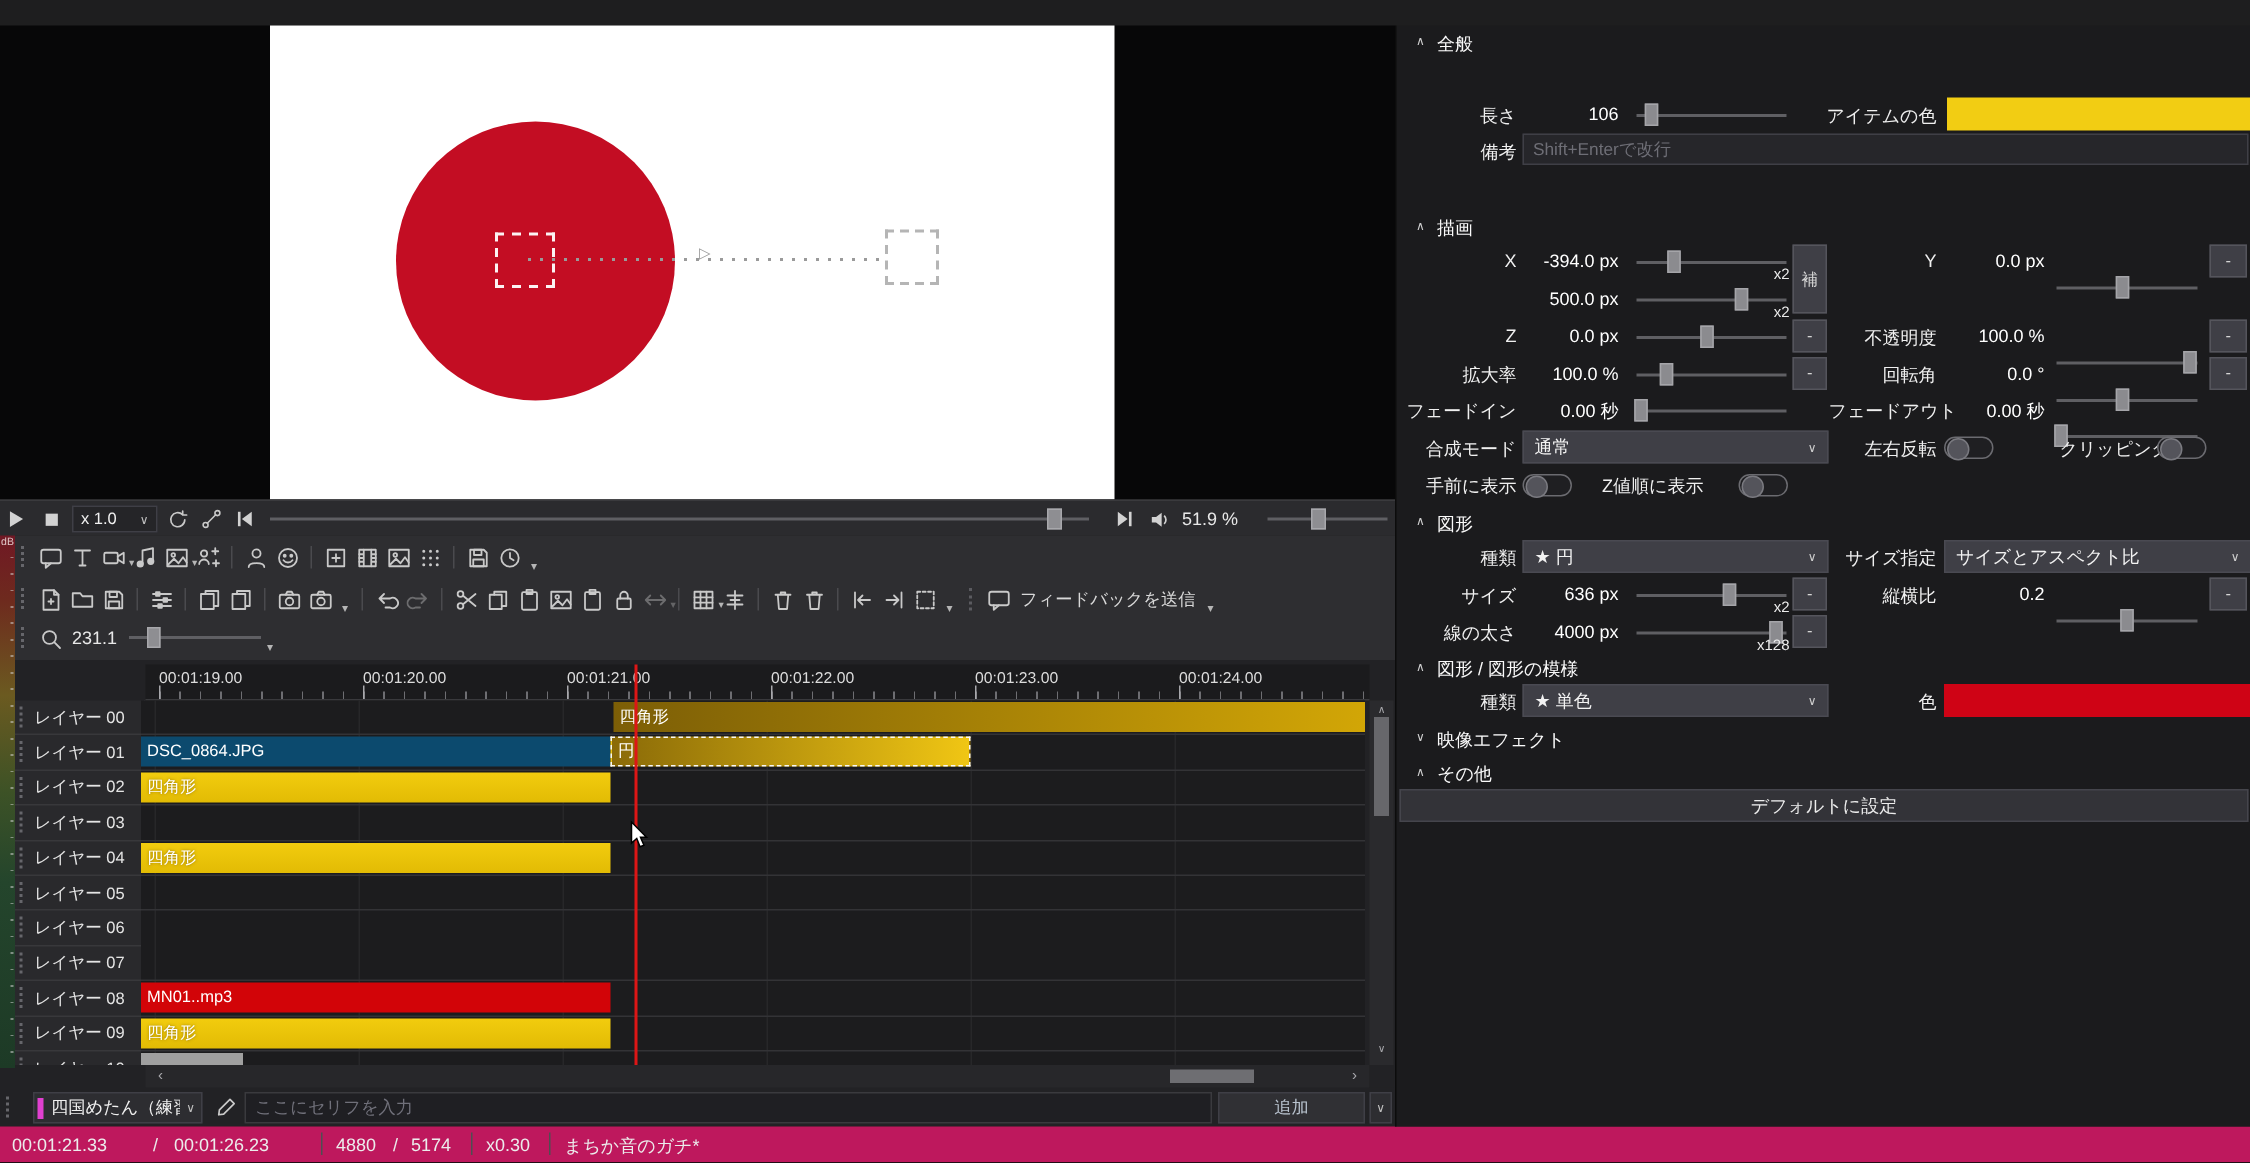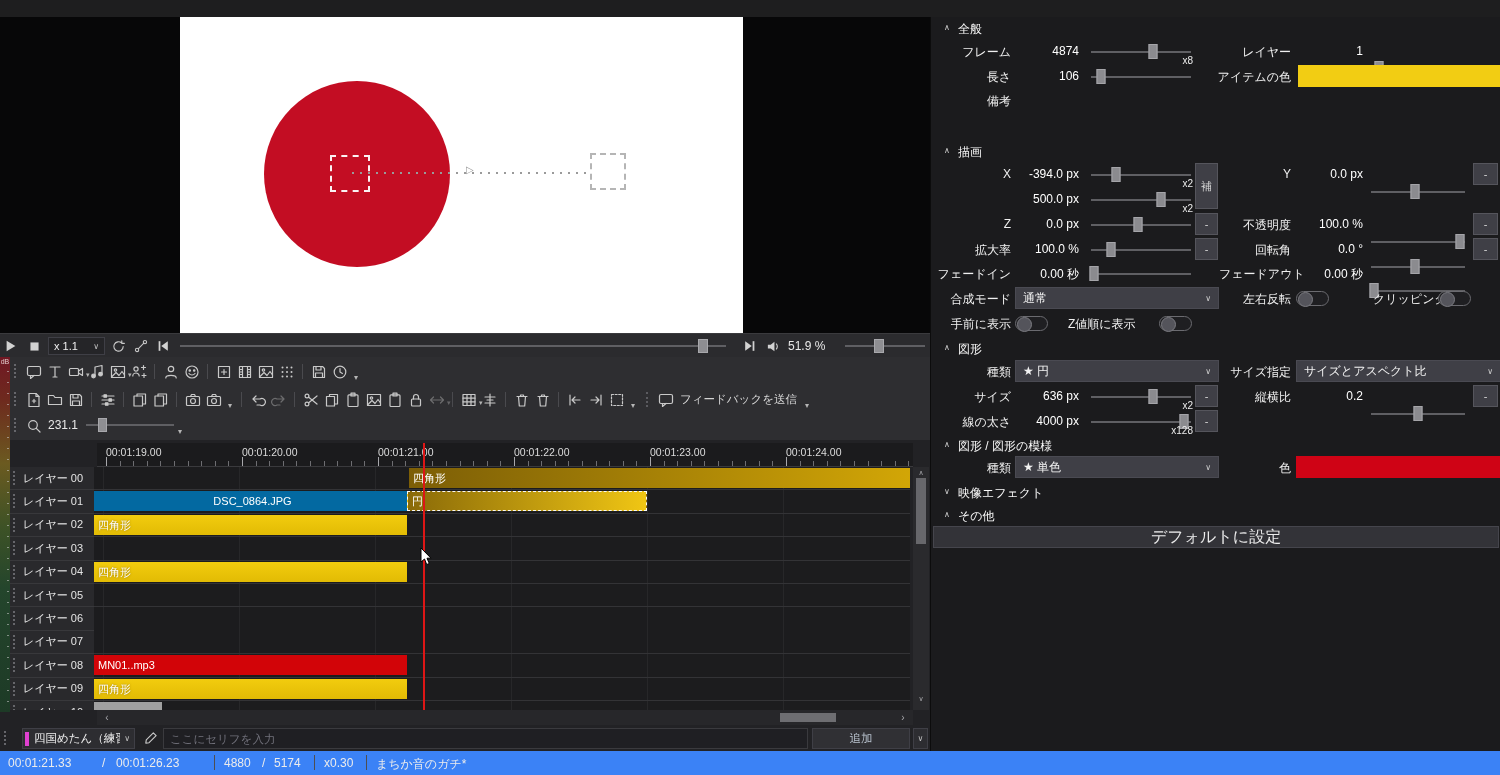--- a/index.html
+++ b/index.html
@@ -62,21 +62,21 @@
     background:repeating-linear-gradient(90deg,#6e6e72 0 1px,transparent 1px 13.6px); background-position:9px 0; }
   .majortick { position:absolute; bottom:0; width:1px; height:9px; background:#a8a8ac; }
   .tl-labels { position:absolute; left:9px; top:27px; width:88px; height:243px; background:#29292c; border-right:1px solid #3a3a3d; overflow:hidden; }
   .tl-track { position:absolute; left:94px; top:27px; width:816px; height:243px; background:#1c1c1e; overflow:hidden; }
   .lrow { position:absolute; left:0; width:100%; border-bottom:1px solid #38383b; display:flex; align-items:center; }
   .lrow .lname { font-size:11px; color:#e4e4e4; margin-left:14px; white-space:nowrap; }
   .lrow .handle { position:absolute; left:4px; top:4px; }
   .trow-track { position:absolute; left:0; width:100%; border-bottom:1px solid #333336; }
   .gridline { position:absolute; top:0; bottom:0; width:1px; background:rgba(255,255,255,.05); }
   .bar { position:absolute; top:1px; height:20px; font-size:11px; color:#fff; line-height:20px; padding-left:4px; overflow:hidden; white-space:nowrap; cursor:pointer; }
-  .bar-blue { background:#0369a1;text-align:center; }
+  .bar-blue { background:#0c4a6e; }
   .bar-red { background:#d20408; }
   .bar-yellow { background:linear-gradient(180deg,#f2cc0e,#e2bb04); text-shadow:0 0 2px rgba(120,90,0,.8); }
   .bar-gold { background:linear-gradient(90deg,#7c5e06,#d2a606); }
   .bar-gray { background:#a0a0a0; }
   .bar.sel { border:1px dashed #f8f8f8; background:linear-gradient(90deg,#8a6a08,#f0c614); line-height:18px; }
   .playhead { position:absolute; left:423px; top:443px; width:2px; height:267px; background:#dd1616; z-index:6; }
 
   .vscroll { position:absolute; left:913px; top:27px; width:16px; height:243px; background:#2a2a2d; }
   .vthumb { position:absolute; left:3px; top:11px; width:10px; height:66px; background:#67676b; }
   .scrarrow { position:absolute; width:16px; text-align:center; font-size:7px; color:#a8a8ac; }
@@ -89,21 +89,21 @@
   .chardd { position:absolute; left:22px; top:2px; width:113px; height:21px; background:#2d2d31; border:1px solid #3f3f46; display:flex; align-items:center; font-size:11.5px; color:#f0f0f0; }
   .charbar { width:4px; height:14px; margin:0 5px 0 2px; }
   .chardd .mini { margin-left:auto; margin-right:4px; font-size:8px; color:#c0c0c0; }
   .brushbtn { position:absolute; left:140px; top:2px; width:21px; height:21px; display:flex; align-items:center; justify-content:center; }
   .serifinput { position:absolute; left:163px; top:2px; width:645px; height:21px; background:#1f1f23; border:1px solid #3a3a3e; color:#e8e8e8; font-size:11.5px; padding:0 6px; font-family:inherit; }
   .serifinput::placeholder { color:#70707a; }
   .addbtn { position:absolute; left:812px; top:2px; width:98px; height:21px; background:#303034; border:1px solid #3f3f46; color:#b8c2ce; font-size:11.5px; }
   .addarr { position:absolute; left:913px; top:2px; width:15px; height:21px; background:#2d2d31; border:1px solid #3f3f46; text-align:center; font-size:8px; color:#c0c0c0; line-height:20px; }
 
   
-  .statusbar { position:absolute; left:0; top:751px; width:1500px; height:24px; background:#3b82f6; font-size:12px; color:#ececec; }
+  .statusbar { position:absolute; left:0; top:751px; width:1500px; height:24px; background:#be185d; font-size:12px; color:#ececec; }
   .statusbar span { position:absolute; top:5px; white-space:nowrap; }
   .ssep { position:absolute; top:4px; width:1px; height:15px; background:#4e4e52; }
 
   
   .inspector { position:absolute; left:930px; top:17px; width:570px; height:734px; background:#1b1b1d; border-left:1px solid #0c0c0c; font-size:12px; }
   .irow { position:absolute; left:0; width:570px; height:25px; }
   .ihdr { position:absolute; left:0; width:570px; height:16px; }
   .ihdr .chev { position:absolute; left:13px; top:2px; font-size:8px; color:#d0d0d0; }
   .ihdr .ttl { position:absolute; left:27px; top:0; color:#fafafa; }
   .ra { position:absolute; left:0; width:80px; top:5px; text-align:right; color:#f0f0f0; white-space:nowrap; }
@@ -126,21 +126,21 @@
   .dd2 { left:365px; width:205px; }
   .sw { position:absolute; top:1px; height:22px; cursor:pointer; }
   .sw1 { left:367px; width:203px; }
   .sw2 { left:365px; width:205px; }
   .noteinp { position:absolute; left:84px; width:484px; top:1px; height:21px; background:#26262a; border:1px solid #3f3f46; color:#e8e8e8; font-size:11.5px; padding:0 6px; font-family:inherit; }
   .noteinp::placeholder { color:#6e6e76; }
   .tg { position:absolute; width:33px; height:15px; border:1px solid #6b6b70; border-radius:8px; background:#1f1f22; top:5px; cursor:pointer; }
   .tg::before { content:""; position:absolute; left:1px; top:0px; width:13px; height:13px; border-radius:50%; background:#54545b; border:1px solid #7a7a80; }
   .lblB { position:absolute; left:158px; top:5px; color:#f0f0f0; }
   .lblC { position:absolute; left:442px; top:5px; color:#f0f0f0; }
-  .defbtn { position:absolute; left:2px; width:566px; height:22px; background:#333338; border:1px solid #45454c; color:#ececec; font-size:16px; }
+  .defbtn { position:absolute; left:2px; width:566px; height:22px; background:#333338; border:1px solid #45454c; color:#ececec; font-size:12px; }
 </style>
 </head>
 <body>
 
 <svg width="0" height="0" style="position:absolute">
   <symbol id="s-bubble" viewBox="0 0 16 16">
       <rect x="1.5" y="2.5" width="13" height="9" rx="1.5"></rect>
       <path d="M4.5 11.5v3l3.5-3"></path>
     </symbol>
   <symbol id="s-text" viewBox="0 0 16 16">
@@ -315,21 +315,21 @@
         <svg class="icf" width="14" height="14">
           <use href="#s-play"></use>
         </svg>
       </span>
     <span class="tbtn" style="left:25px">
         <svg class="icf" width="13" height="13">
           <use href="#s-stop"></use>
         </svg>
       </span>
     <div class="speedbox">
-      <span>x 1.1</span>
+      <span>x 1.0</span>
       <span class="mini" style="font-size:8px;color:#c0c0c0">∨</span>
     </div>
     <span class="tbtn" style="left:109px">
         <svg class="ic" width="15" height="15">
           <use href="#s-loop"></use>
         </svg>
       </span>
     <span class="tbtn" style="left:132px">
         <svg class="ic" width="14" height="14">
           <use href="#s-link"></use>
@@ -744,44 +744,32 @@
     <div class="ssep" style="left:366px"></div>
     <span style="left:376px">まちか音のガチ*</span>
   </div>
 
   <div class="inspector">
 
     <div class="ihdr" style="top:4px">
       <span class="chev">∧</span>
       <span class="ttl">全般</span>
     </div>
-    <div class="irow" style="top:22px">
-      <span class="ra">フレーム</span>
-      <span class="rb">4874</span>
-      <div class="rc sl">
-          <span class="th" style="left:62%"></span>
-        </div>
-      <span class="mult">x8</span>
-      <span class="re">レイヤー</span>
-      <span class="rf">1</span>
-      <div class="rg sl">
-          <span class="th" style="left:8%"></span>
-        </div>
-    </div>
     <div class="irow" style="top:47px">
       <span class="ra">長さ</span>
       <span class="rb">106</span>
       <div class="rc sl">
           <span class="th" style="left:10%"></span>
         </div>
       <span class="re" style="width:76px;left:284px">アイテムの色</span>
       <div class="sw sw1" id="itemColorSwatch" style="background: rgb(242, 205, 19);"></div>
     </div>
     <div class="irow" style="top:71px">
       <span class="ra">備考</span>
+      <input class="noteinp" placeholder="Shift+Enterで改行" style="">
     </div>
 
     <div class="ihdr" style="top:127px">
       <span class="chev">∧</span>
       <span class="ttl">描画</span>
     </div>
     <div class="irow" style="top:145px">
       <span class="ra">X</span>
       <span class="rb">-394.0 px</span>
       <div class="rc sl">

